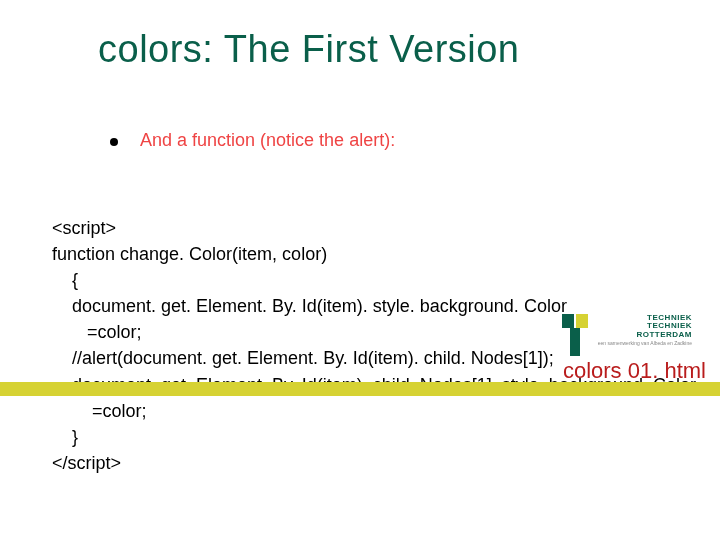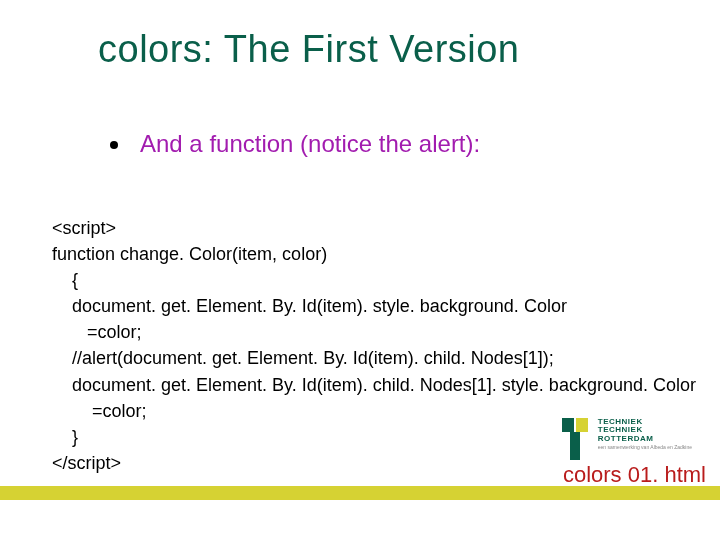--- a/index.html
+++ b/index.html
@@ -7,21 +7,21 @@
     padding: 0;
     width: 720px;
     height: 540px;
     font-family: Arial, Helvetica, sans-serif;
     background: #fff;
     position: relative;
     overflow: hidden;
   }
   .slide {
     width: 720px;
-    height: 500px;
+    height: 396px;
     position: relative;
     box-sizing: border-box;
   }
   .title {
     position: absolute;
     top: 28px;
     left: 98px;
     font-size: 38px;
     color: #0a5f4a;
     font-weight: 400;
@@ -37,22 +37,22 @@
   .bullet-dot {
     width: 8px;
     height: 8px;
     border-radius: 50%;
     background: #000;
     margin-right: 22px;
     position: relative;
     top: 1px;
   }
   .bullet-text {
-    font-size: 24px;
-    color: #a21caf;
+    font-size: 18px;
+    color: #ef4444;
   }
   .code-block {
     position: absolute;
     top: 215px;
     left: 52px;
     font-size: 18px;
     color: #000;
     line-height: 1.45;
     white-space: pre;
     font-family: Arial, Helvetica, sans-serif;
@@ -106,20 +106,21 @@
   .logo-text {
     display: flex;
     flex-direction: column;
     line-height: 1.05;
   }
   .logo-line {
     font-size: 8px;
     font-weight: 700;
     letter-spacing: 0.5px;
     color: #0a5f4a;
+    text-align: right;
   }
   .logo-line.sub {
     font-size: 5px;
     font-weight: 400;
     color: #888;
     margin-top: 2px;
     letter-spacing: 0;
   }
 </style>
 </head>

